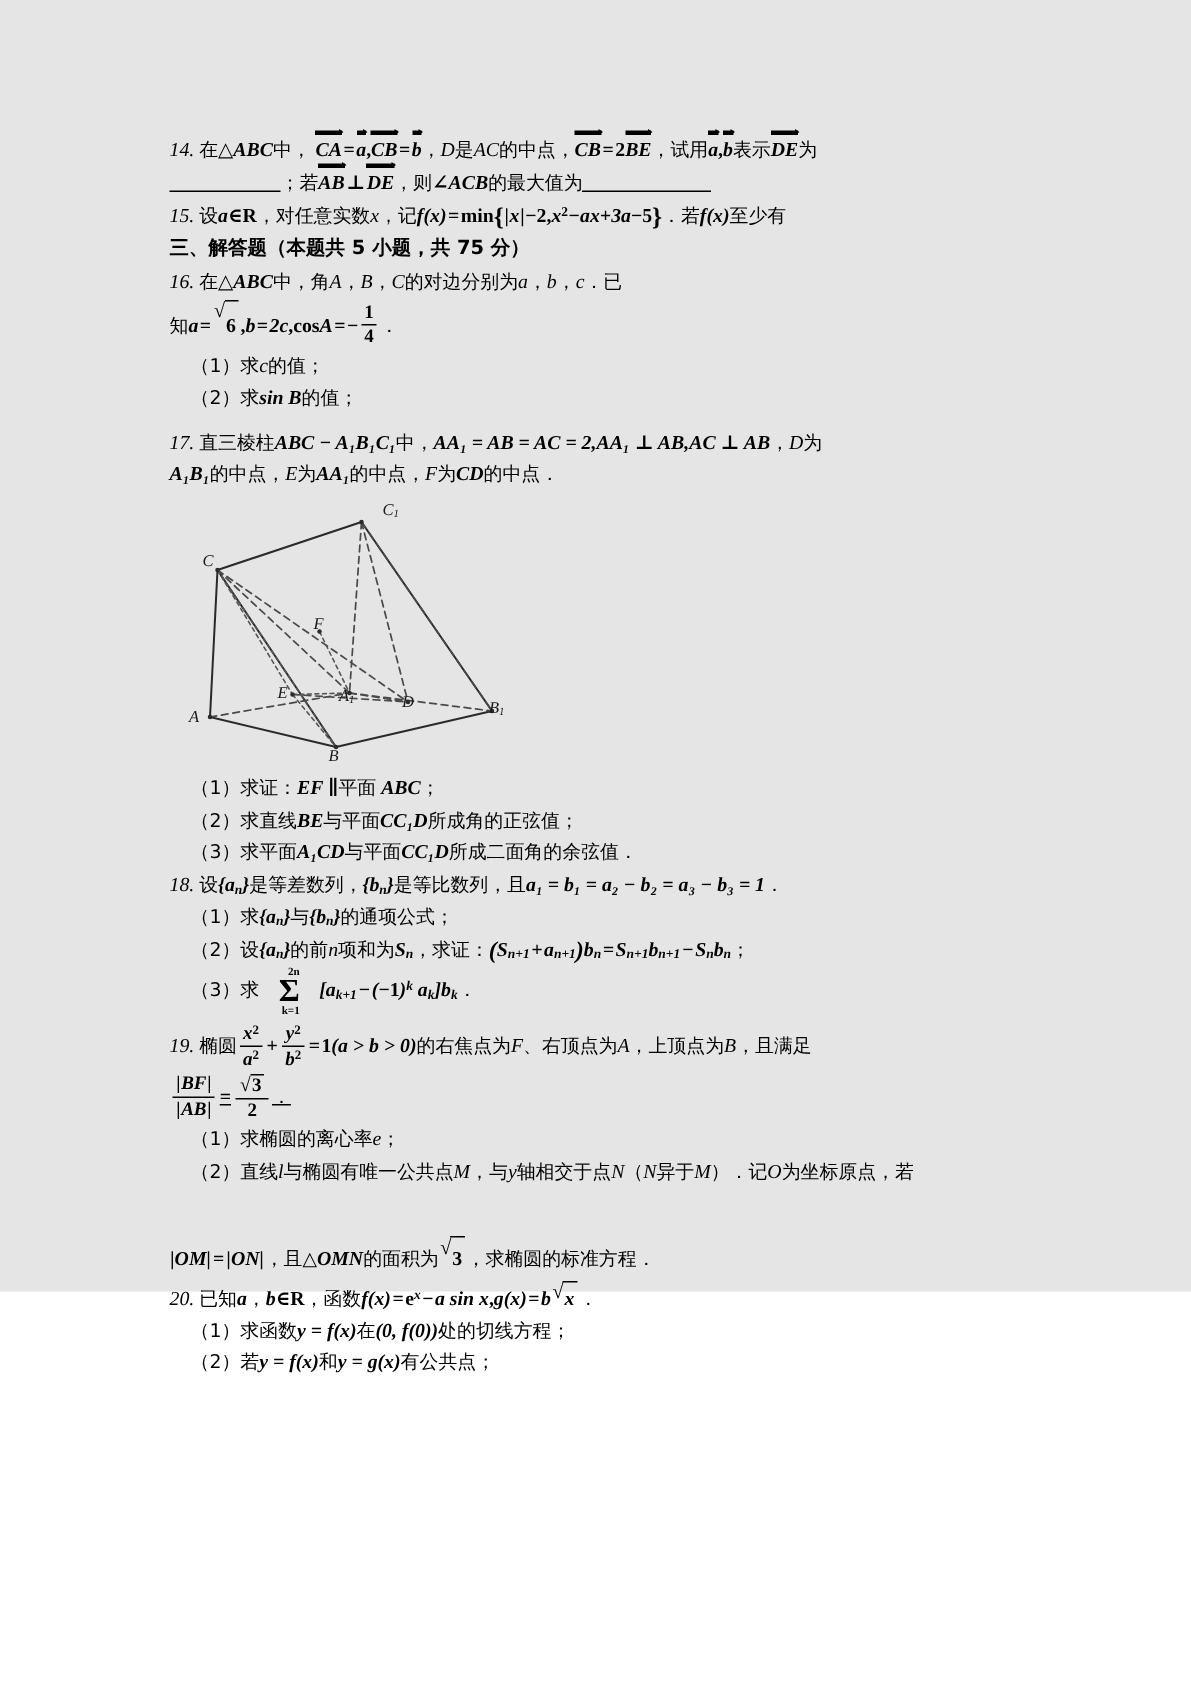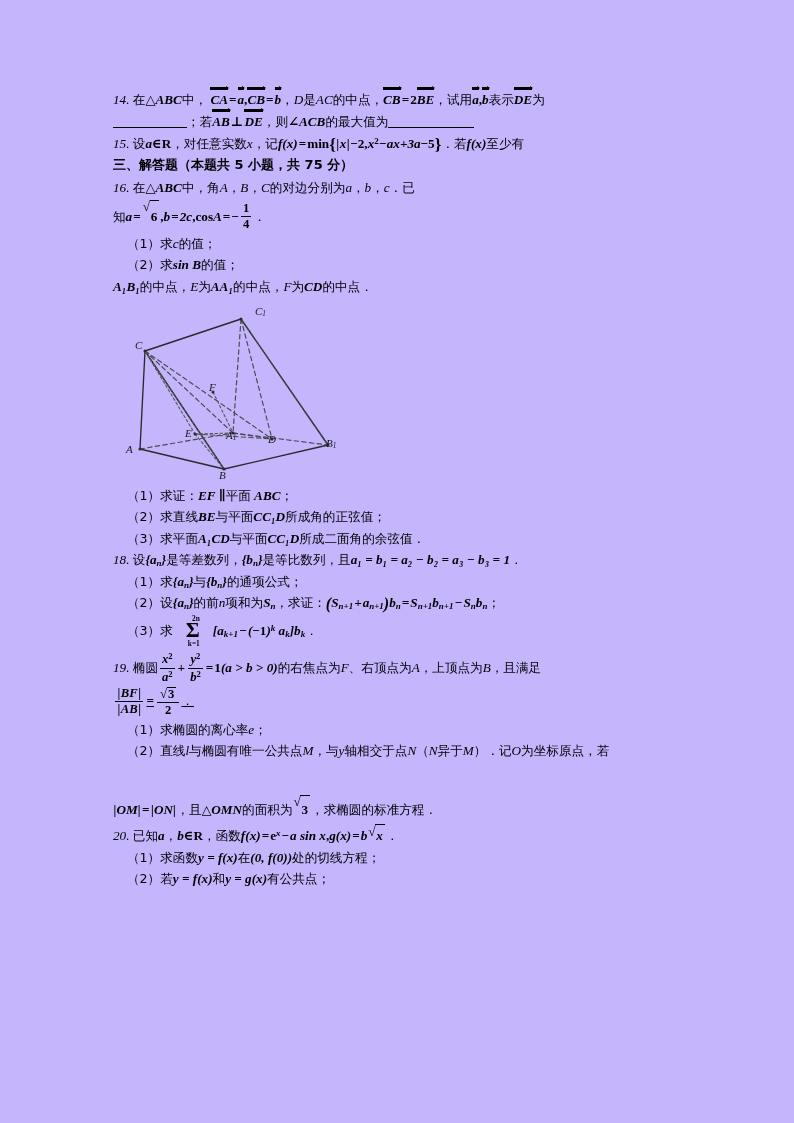--- a/index.html
+++ b/index.html
@@ -12,22 +12,22 @@
     height: 1123px;
     position: relative;
     font-family: "Liberation Serif", "DejaVu Serif", serif;
     color: #000000;
     overflow: hidden;
   }
   .page {
     position: absolute;
     left: 0; top: 0;
     width: 794px;
-    height: 1123px;
-    background: #c4b5fd;
+    height: 861px;
+    background: #e5e5e5;
   }
   .content {
     position: absolute;
     left: 113px;
     top: 88px;
     width: 570px;
   }
 
   
   .qline {
@@ -241,20 +241,24 @@
   <div class="qline" style="line-height:2.45;">
     <span class="cjk">知</span><span class="mb">a</span><span class="op">=</span><span class="sqrt"><span class="rad mbn">√</span><span class="radicand mbn">6</span></span><span class="mbn">,</span><span class="mb">b</span><span class="op">=</span><span class="mb">2c</span><span class="mbn">,</span><span class="mbn">cos</span><span class="mb">A</span><span class="op">=</span><span class="mbn">−</span><span class="frac mbn"><span class="num">1</span><span class="den">4</span></span><span class="cjk">．</span>
   </div>
   <div class="qline indent-sub">
     <span class="cjk">（1）</span><span class="cjk">求</span><span class="mi">c</span><span class="cjk">的值；</span>
   </div>
   <div class="qline indent-sub">
     <span class="cjk">（2）</span><span class="cjk">求</span><span class="mb">sin B</span><span class="cjk">的值；</span>
   </div>
 
+  <div class="qline block-gap" style="margin-top:8px;">
+    <span class="mi">17.</span>
+    <span class="cjk">直三棱柱</span><span class="mb">ABC − A₁B₁C₁</span><span class="cjk">中，</span><span class="mb">AA₁ = AB = AC = 2,AA₁ ⊥ AB,AC ⊥ AB</span><span class="cjk">，</span><span class="mi">D</span><span class="cjk">为</span>
+  </div>
   <div class="qline">
     <span class="mb">A₁B₁</span><span class="cjk">的中点，</span><span class="mi">E</span><span class="cjk">为</span><span class="mb">AA₁</span><span class="cjk">的中点，</span><span class="mi">F</span><span class="cjk">为</span><span class="mb">CD</span><span class="cjk">的中点．</span>
   </div>
 
   <div class="figure-wrap">
     <svg class="figure-svg" width="260" height="180" viewBox="0 0 260 180">
       <g stroke="#2a2a2a" fill="none" stroke-width="1.35" stroke-linecap="round">
 
         <path d="M32,48 L128,16"></path>
         <path d="M32,48 L27,146"></path>

